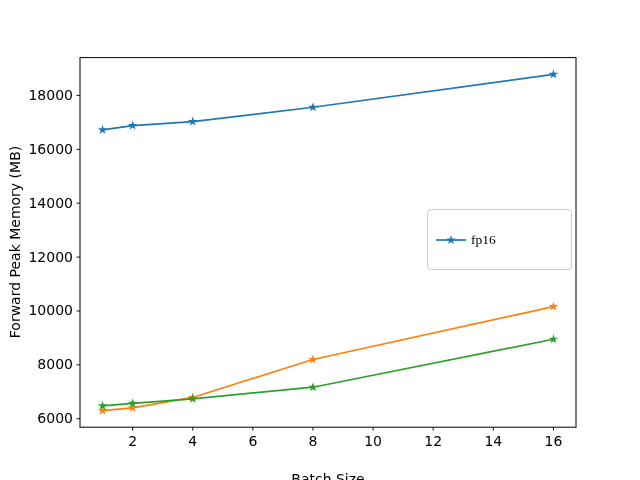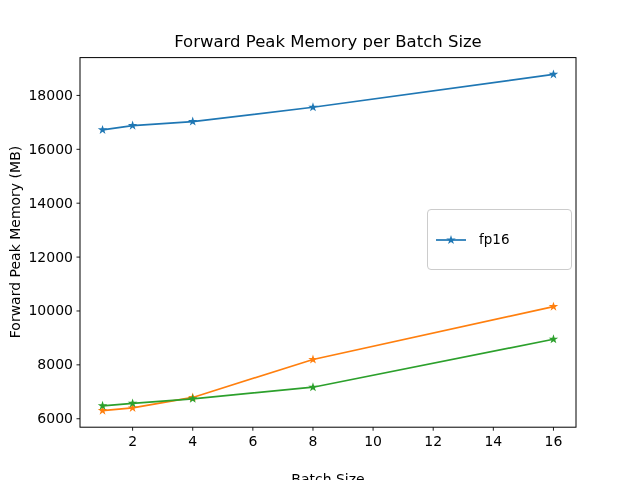--- a/index.html
+++ b/index.html
@@ -57,24 +57,25 @@
     border: 1px solid #cccccc;
     border-radius: 4px;
     display: flex;
     flex-direction: column;
     justify-content: space-evenly;
     padding: 2px 7px;
   }
   .legend-row {
     display: flex;
     align-items: center;
-    gap: 12px;
+    gap: 4px;
     font-size: 13.5px;
     color: #000000;
     line-height: 1;
+    font-family: Liberation Serif, serif;
   }
   .legend-sample { flex: 0 0 auto; display: block; }
   .legend-label { white-space: nowrap; }
 </style>
 </head>
 <body>
 
 <div class="figure">
   <svg id="plot" width="640" height="480">
       <rect x="80" y="57.6" width="496" height="369.59999999999997" fill="none" stroke="#000000" stroke-width="1"></rect>
@@ -126,21 +127,20 @@
       </g>
       <g>
         <polyline points="102.55,405.81 132.61,403.38 192.73,398.80 312.97,387.22 553.45,339.26" fill="none" stroke="#2ca02c" stroke-width="1.7"></polyline>
         <polygon points="102.55,400.81 103.67,404.26 107.30,404.26 104.36,406.40 105.48,409.85 102.55,407.72 99.61,409.85 100.73,406.40 97.79,404.26 101.42,404.26" fill="#2ca02c"></polygon>
         <polygon points="132.61,398.38 133.73,401.84 137.36,401.84 134.42,403.97 135.54,407.43 132.61,405.29 129.67,407.43 130.79,403.97 127.85,401.84 131.48,401.84" fill="#2ca02c"></polygon>
         <polygon points="192.73,393.80 193.85,397.26 197.48,397.26 194.54,399.39 195.67,402.85 192.73,400.71 189.79,402.85 190.91,399.39 187.97,397.26 191.60,397.26" fill="#2ca02c"></polygon>
         <polygon points="312.97,382.22 314.09,385.67 317.72,385.67 314.79,387.81 315.91,391.26 312.97,389.13 310.03,391.26 311.15,387.81 308.21,385.67 311.85,385.67" fill="#2ca02c"></polygon>
         <polygon points="553.45,334.26 554.58,337.71 558.21,337.71 555.27,339.85 556.39,343.30 553.45,341.17 550.52,343.30 551.64,339.85 548.70,337.71 552.33,337.71" fill="#2ca02c"></polygon>
       </g>
     </svg>
-  <div class="chart-title">Forward Peak Memory per Batch Size</div>
   <div class="xlabel">Batch Size</div>
   <div class="ylabel">Forward Peak Memory (MB)</div>
   <div class="legend" id="legend">
       <div class="legend-row">
         <svg width="32" height="12" class="legend-sample">
           <line x1="1" y1="6" x2="31" y2="6" stroke="#1f77b4" stroke-width="1.7"></line>
           <polygon points="16.00,1.00 17.12,4.45 20.76,4.45 17.82,6.59 18.94,10.05 16.00,7.91 13.06,10.05 14.18,6.59 11.24,4.45 14.88,4.45" fill="#1f77b4"></polygon>
         </svg>
         <span class="legend-label">fp16</span>
       </div>

